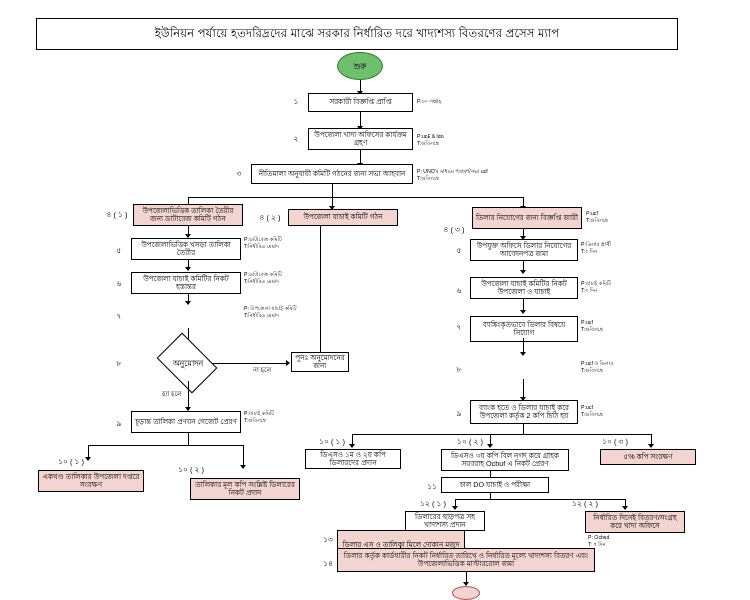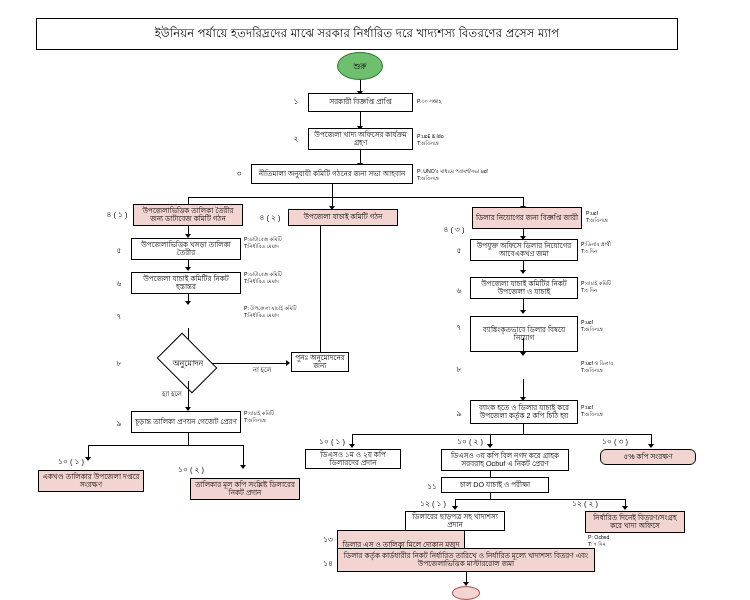--- a/index.html
+++ b/index.html
@@ -166,35 +166,35 @@
 
   <div class="num" style="left:56px;top:456px;width:30px;height:12px;">১০ ( ১ )</div>
   <div class="box pink" style="left:38px;top:470px;width:106px;height:22px;">একখণ্ড তালিকার উপজেলা দপ্তরে সংরক্ষণ</div>
 
   <div class="num" style="left:176px;top:464px;width:30px;height:12px;">১০ ( ২ )</div>
   <div class="box pink" style="left:190px;top:478px;width:110px;height:22px;">তালিকার মূল কপি সংশ্লিষ্ট ডিলারের নিকট প্রদান</div>
 
   <div class="ln v" style="left:523px;top:229px;height:9px;"></div>
   <div class="arw" style="left:520px;top:236px;"></div>
   <div class="num" style="left:452px;top:245px;width:14px;height:12px;">৫</div>
-  <div class="box" style="left:470px;top:239px;width:108px;height:22px;">উপযুক্ত অফিসে ডিলার নিয়োগের আবেএকখণ্র জমা</div>
+  <div class="box" style="left:470px;top:239px;width:108px;height:22px;">উপযুক্ত অফিসে ডিলার নিয়োগের আবেদনপত্র জমা</div>
   <div class="note" style="left:581px;top:241px;">P:ডিলার প্রার্থী
 T:৩ দিন</div>
 
   <div class="ln v" style="left:523px;top:261px;height:11px;"></div>
   <div class="arw" style="left:520px;top:270px;"></div>
   <div class="num" style="left:452px;top:285px;width:14px;height:12px;">৬</div>
   <div class="box" style="left:470px;top:277px;width:108px;height:22px;">উপজেলা যাচাই কমিটির নিকট উপজেলা ও যাচাই</div>
   <div class="note" style="left:581px;top:280px;">P:যাচাই কমিটি
 T:৩ দিন</div>
 
   <div class="ln v" style="left:523px;top:299px;height:13px;"></div>
   <div class="arw" style="left:520px;top:310px;"></div>
   <div class="num" style="left:452px;top:322px;width:14px;height:12px;">৭</div>
-  <div class="box" style="left:470px;top:316px;width:108px;height:36px;">ব্যাঙ্কিংকৃতভাবে ডিলার বিষয়ে নিয়োগ</div>
+  <div class="box" style="left:470px;top:316px;width:108px;height:26px;">ব্যাঙ্কিংকৃতভাবে ডিলার বিষয়ে নিয়োগ</div>
   <div class="note" style="left:581px;top:319px;">P:ucf
 T:অবিলম্বে</div>
 
   <div class="ln v" style="left:523px;top:338px;height:16px;"></div>
   <div class="arw" style="left:520px;top:352px;"></div>
   <div class="num" style="left:452px;top:364px;width:14px;height:12px;">৮</div>
   <div class="note" style="left:581px;top:360px;">P:ucf ও ডিলার
 T:অবিলম্বে</div>
 
   <div class="ln v" style="left:523px;top:379px;height:20px;"></div>
@@ -213,36 +213,36 @@
   <div class="arw" style="left:487px;top:444px;"></div>
   <div class="arw" style="left:648px;top:444px;"></div>
 
   <div class="num" style="left:317px;top:436px;width:30px;height:12px;">১০ ( ১ )</div>
   <div class="box" style="left:305px;top:449px;width:96px;height:20px;">ডিএসও ১ম ও ২য় কপি ডিলারদের প্রদান</div>
 
   <div class="num" style="left:455px;top:436px;width:30px;height:12px;">১০ ( ২ )</div>
   <div class="box" style="left:441px;top:449px;width:128px;height:22px;">ডিএসও ৩য় কপি বিল নগদ করে গ্রাহক সরবরাহ Ocbuf এ নিকট প্রেরণ</div>
 
   <div class="num" style="left:600px;top:436px;width:30px;height:12px;">১০ ( ৩ )</div>
-  <div class="box pink" style="left:600px;top:449px;width:96px;height:16px;border-radius:6px;">৫% কপি সংরক্ষণ</div>
+  <div class="box pink" style="left:600px;top:449px;width:96px;height:16px;">৫% কপি সংরক্ষণ</div>
 
   <div class="ln v" style="left:490px;top:471px;height:8px;"></div>
   <div class="arw" style="left:487px;top:477px;"></div>
   <div class="num" style="left:424px;top:481px;width:16px;height:12px;">১১</div>
   <div class="box" style="left:441px;top:477px;width:108px;height:16px;">চাল DO যাচাই ও পরীক্ষা</div>
 
   <div class="ln v" style="left:490px;top:493px;height:6px;"></div>
   <div class="ln h" style="left:455px;top:499px;width:170px;"></div>
   <div class="ln v" style="left:455px;top:499px;height:9px;"></div>
   <div class="ln v" style="left:625px;top:499px;height:9px;"></div>
   <div class="arw" style="left:452px;top:506px;"></div>
   <div class="arw" style="left:622px;top:506px;"></div>
 
   <div class="num" style="left:418px;top:498px;width:30px;height:12px;">১২ ( ১ )</div>
-  <div class="box" style="left:405px;top:511px;width:100px;height:20px;">ডিলারের ছাড়পত্র সহ খাদ্যশস্য প্রদান</div>
+  <div class="box" style="left:405px;top:511px;width:80px;height:20px;">ডিলারের ছাড়পত্র সহ খাদ্যশস্য প্রদান</div>
   <div class="note" style="left:407px;top:532px;">C:২ সপ্তাহ</div>
 
   <div class="num" style="left:570px;top:498px;width:30px;height:12px;">১২ ( ২ )</div>
   <div class="box pink" style="left:585px;top:511px;width:100px;height:22px;">নির্ধারিত দিনেই বিতরণ/সংগ্রহ করে খাদ্য অফিসে</div>
   <div class="note" style="left:588px;top:534px;">P: Ocbsd
 T: ৭ দিন</div>
 
   <div class="ln v" style="left:455px;top:531px;height:12px;"></div>
   <div class="arw" style="left:452px;top:541px;"></div>
   <div class="num" style="left:320px;top:534px;width:16px;height:12px;">১৩</div>

